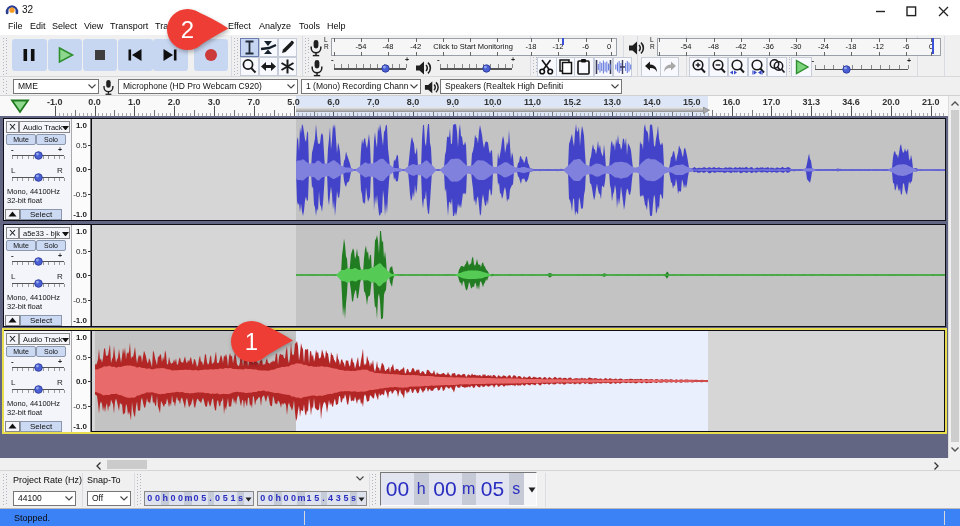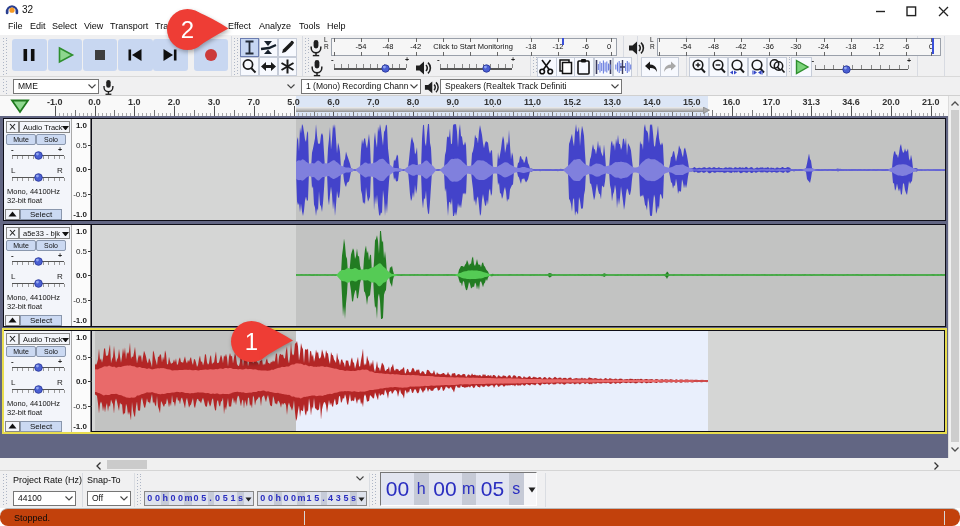--- a/index.html
+++ b/index.html
@@ -356,32 +356,33 @@
     <div class="combo" style="left:13px;top:2px;width:86px;height:15px;">MME</div>
     <svg class="abs" style="left:88px;top:7px" width="8" height="5" viewBox="0 0 8 5">
       <path d="M0.5 0.5 L4 4 L7.5 0.5" stroke="#444" stroke-width="1.1" fill="none"></path>
     </svg>
     <svg class="abs" style="left:102px;top:1.5px" width="12.88" height="16.560000000000002" viewBox="0 0 14 18">
       <rect x="4.6" y="1" width="4.8" height="8.5" rx="2.4" fill="#1f1f1f"></rect>
       <path d="M2.2 7.5 V9 A4.8 4.8 0 0 0 11.8 9 V7.5" fill="none" stroke="#1f1f1f" stroke-width="1.5"></path>
       <line x1="7" y1="14" x2="7" y2="16.2" stroke="#1f1f1f" stroke-width="1.5"></line>
       <line x1="3.8" y1="16.6" x2="10.2" y2="16.6" stroke="#1f1f1f" stroke-width="1.4"></line>
     </svg>
+    <div class="combo" style="left:118px;top:2px;width:180px;height:15px;">Microphone (HD Pro Webcam C920)</div>
     <svg class="abs" style="left:287px;top:7px" width="8" height="5" viewBox="0 0 8 5">
       <path d="M0.5 0.5 L4 4 L7.5 0.5" stroke="#444" stroke-width="1.1" fill="none"></path>
     </svg>
     <div class="combo" style="left:301px;top:2px;width:120px;height:15px;">1 (Mono) Recording Chann</div>
     <svg class="abs" style="left:410px;top:7px" width="8" height="5" viewBox="0 0 8 5">
       <path d="M0.5 0.5 L4 4 L7.5 0.5" stroke="#444" stroke-width="1.1" fill="none"></path>
     </svg>
     <svg class="abs" style="left:424px;top:3px" width="16.560000000000002" height="14.72" viewBox="0 0 18 16">
       <polygon points="1,5.5 4.5,5.5 9,1.5 9,14.5 4.5,10.5 1,10.5" fill="#1f1f1f"></polygon>
       <path d="M11 5 A4.2 4.2 0 0 1 11 11 M13 2.6 A7.3 7.3 0 0 1 13 13.4" fill="none" stroke="#1f1f1f" stroke-width="1.6"></path>
     </svg>
-    <div class="combo" style="left:440px;top:2px;width:182px;height:15px;">Speakers (Realtek Track Definiti</div>
+    <div class="combo" style="left:440px;top:2px;width:182px;height:15px;">Speakers (Realtek High Definiti</div>
     <svg class="abs" style="left:611px;top:7px" width="8" height="5" viewBox="0 0 8 5">
       <path d="M0.5 0.5 L4 4 L7.5 0.5" stroke="#444" stroke-width="1.1" fill="none"></path>
     </svg>
   </div>
 <div class="abs" style="left:0;top:96px;width:948px;height:20px;background:#f9f9f9;">
     <div class="abs" style="left:296px;top:0;width:412px;height:20px;background:#dce6f6;"></div>
     <div class="abs" style="left:54.68px;top:10px;width:1px;height:10px;background:#555;"></div>
     <div class="rlab" style="left:54.68px;">-1.0</div>
     <div class="abs" style="left:94.5px;top:10px;width:1px;height:10px;background:#555;"></div>
     <div class="rlab" style="left:94.5px;">0.0</div>
@@ -949,21 +950,21 @@
       <div class="tseg" style="left:47.5px;width:33px;background:#e2e5f0;color:#2a2ec0;font-size:21px;text-align:center;line-height:31px;">00</div>
       <div class="tseg" style="left:80.5px;width:14.5px;background:#c6cad6;color:#2a2ec0;font-size:16px;text-align:center;line-height:31px;">m</div>
       <div class="tseg" style="left:95.0px;width:33px;background:#e2e5f0;color:#2a2ec0;font-size:21px;text-align:center;line-height:31px;">05</div>
       <div class="tseg" style="left:128.0px;width:14.5px;background:#c6cad6;color:#2a2ec0;font-size:16px;text-align:center;line-height:31px;">s</div>
       <div class="tseg" style="left:142.5px;width:12.5px;background:#f6f6f8;"></div>
     </div>
     <svg class="abs" style="left:528px;top:16px" width="8" height="6" viewBox="0 0 8 6">
       <polygon points="0.5,0.5 7.5,0.5 4,5.5" fill="#222"></polygon>
     </svg>
   </div>
-<div class="abs" style="left:0;top:508px;width:960px;height:18px;background:#c2410c;border-top:1px solid #b9b9b9;border-radius:8px;">
+<div class="abs" style="left:0;top:508px;width:960px;height:18px;background:#3b82f6;border-top:1px solid #b9b9b9;">
     <div class="abs" style="left:14px;top:4px;font-size:9px;color:#0a0a0a;">Stopped.</div>
     <div class="abs" style="left:304px;top:2px;width:1px;height:14px;background:#d8d8d8;"></div>
     <div class="abs" style="left:944px;top:2px;width:1px;height:14px;background:#d8d8d8;"></div>
   </div>
 <svg class="abs" style="left:164.5px;top:7.0px;filter:drop-shadow(1.5px 2.5px 2px rgba(0,0,0,0.3));" width="67.5" height="47.0" viewBox="164.5 7.0 67.5 47.0">
     <circle cx="187" cy="29.5" r="20.5" fill="#ee3d35"></circle>
     <path d="M 195 11.0 Q 213 18.5 228 28.5 Q 213 36.5 195 48.0 Z" fill="#ee3d35"></path>
     <text x="187" y="38.0" font-size="24" fill="#fff" text-anchor="middle" font-family="Liberation Sans">2</text>
   </svg>
 <svg class="abs" style="left:228.5px;top:319.0px;filter:drop-shadow(1.5px 2.5px 2px rgba(0,0,0,0.3));" width="68.0" height="47.0" viewBox="228.5 319.0 68.0 47.0">

